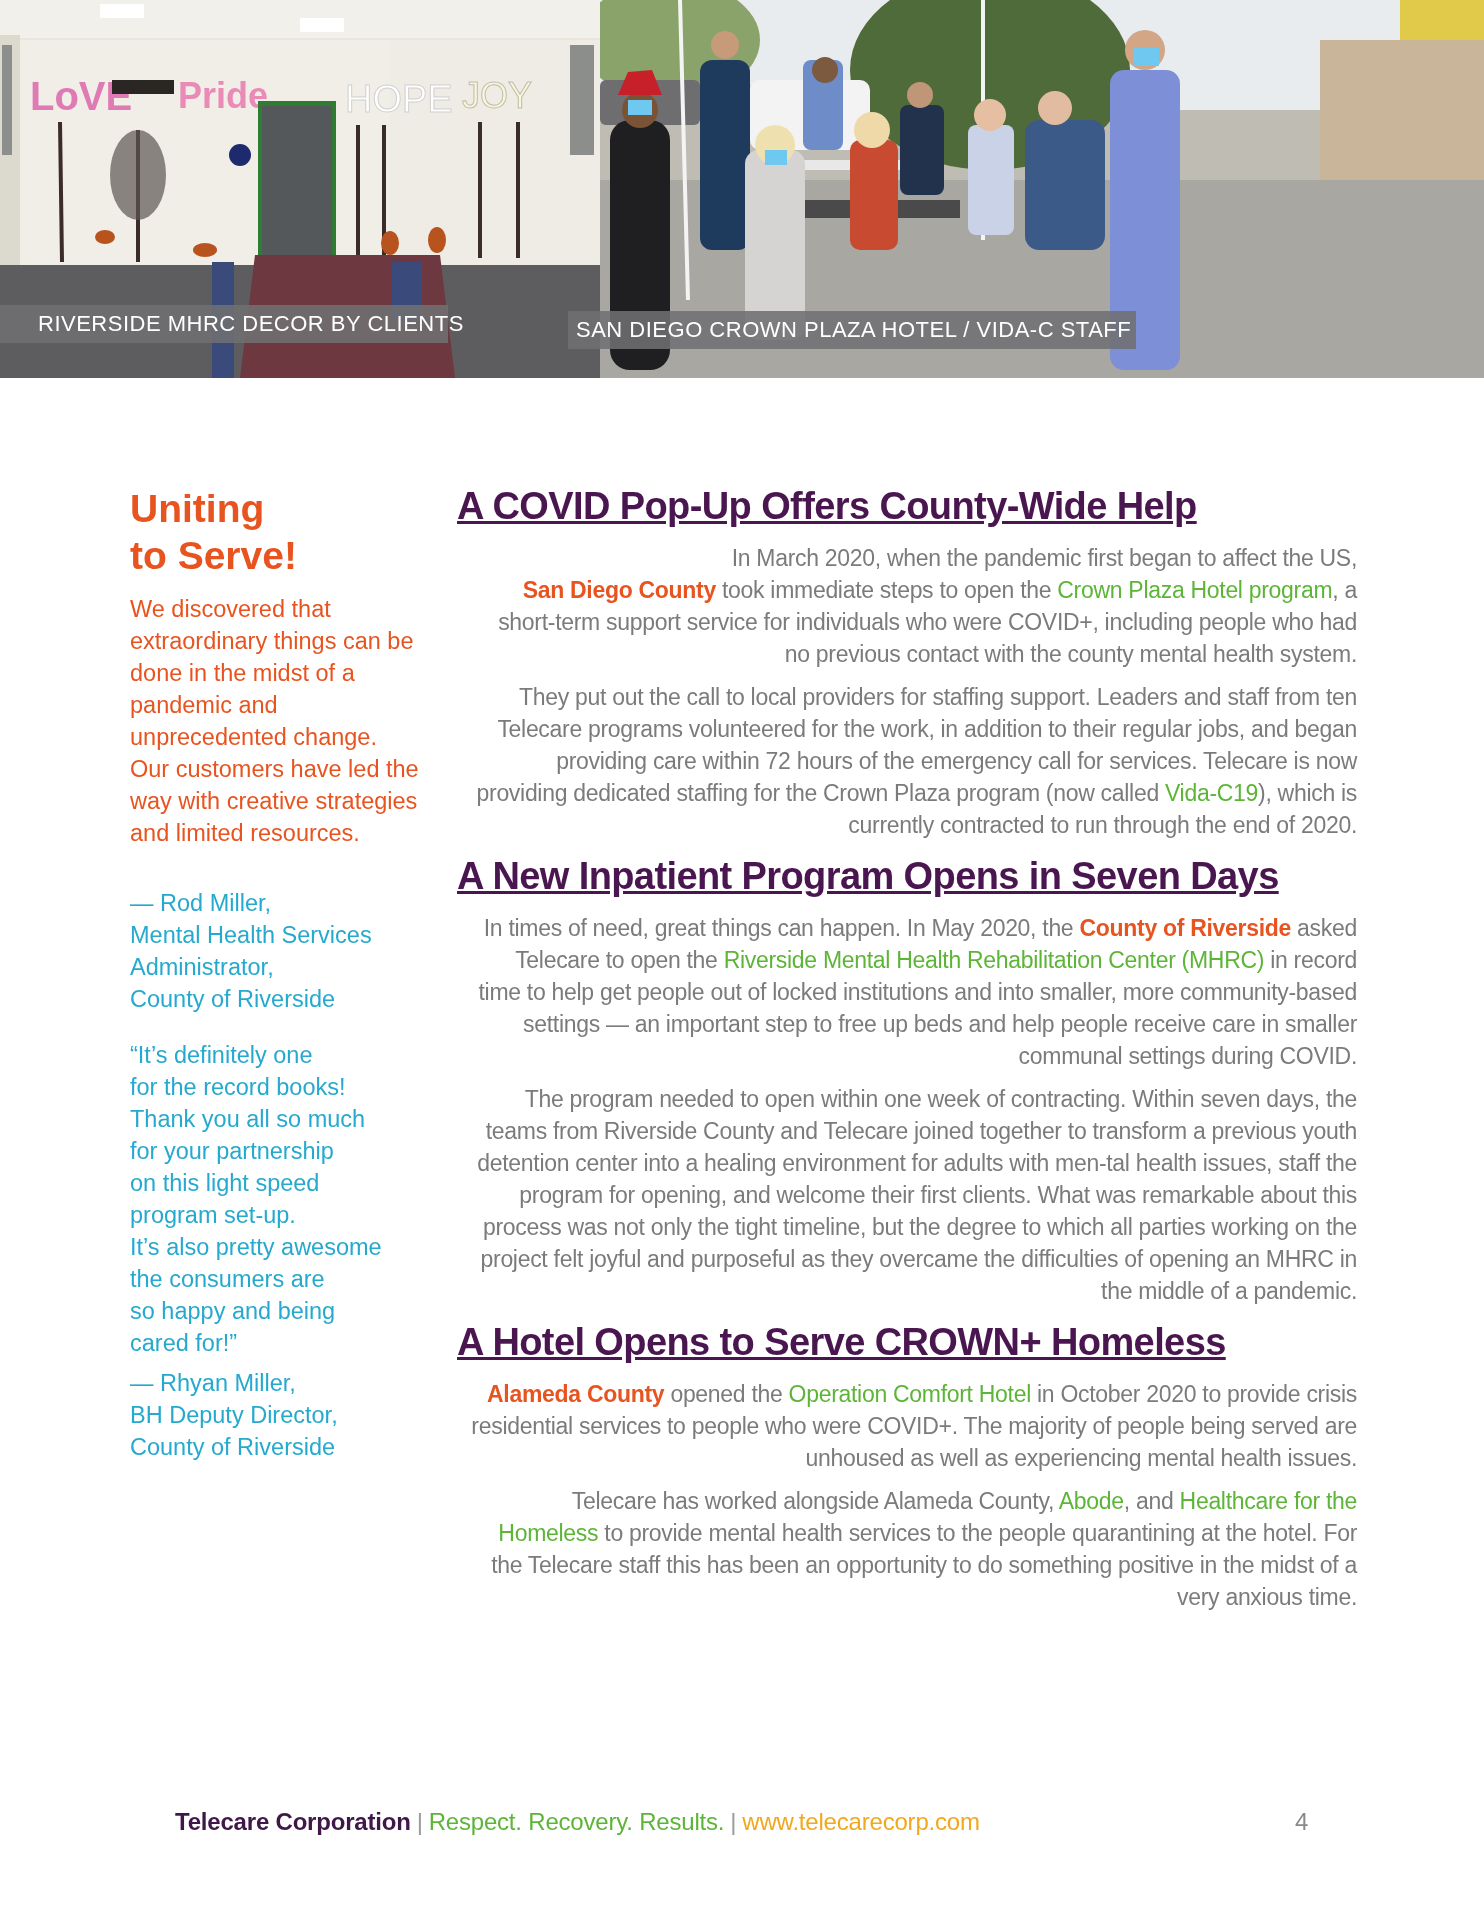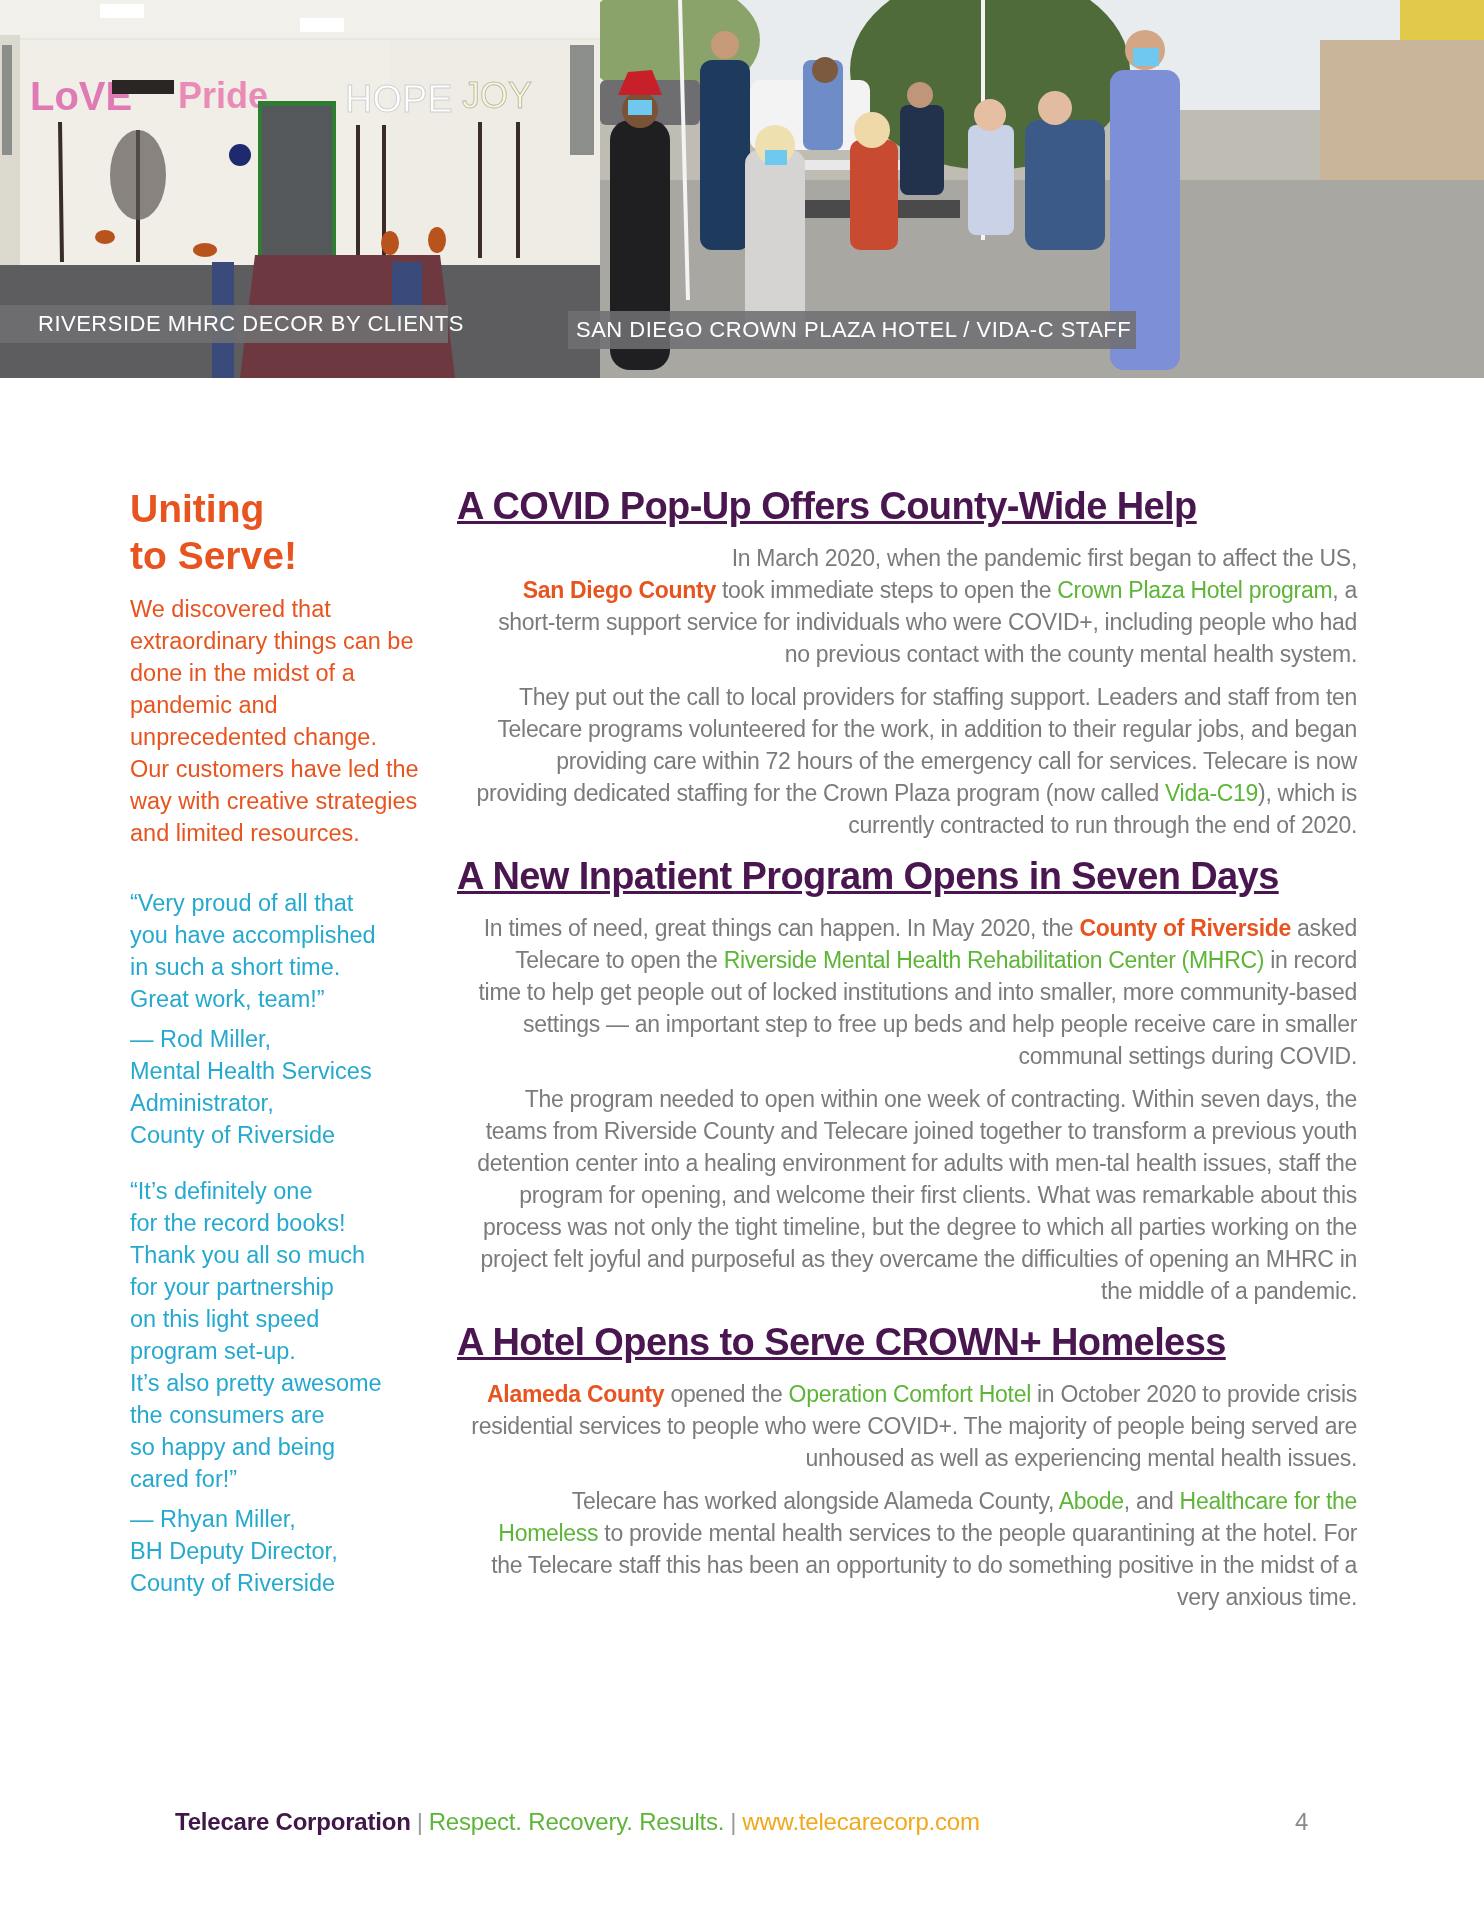--- a/index.html
+++ b/index.html
@@ -132,26 +132,20 @@
 </div>
 <div class="caption caption-right">SAN DIEGO CROWN PLAZA HOTEL / VIDA-C STAFF</div>
 
 <aside class="sidebar">
   <h1 class="side-title">
     <span>Uniting</span><br>
     <span>to Serve!</span>
   </h1>
   <p class="side-intro">We discovered that extraordinary things can be done in the midst of a pandemic and unprecedented change. Our customers have led the way with creative strategies and limited resources.</p>
 
-  <div class="quote">
-    <span>“Very proud of all that</span><br>
-    <span>you have accomplished</span><br>
-    <span>in such a short time.</span><br>
-    <span>Great work, team!”</span>
-  </div>
   <div class="attrib">
     <span>— Rod Miller,</span><br>
     <span>Mental Health Services</span><br>
     <span>Administrator,</span><br>
     <span>County of Riverside</span>
   </div>
 
   <div class="quote">
     <span>“It’s definitely one</span><br>
     <span>for the record books!</span><br>

